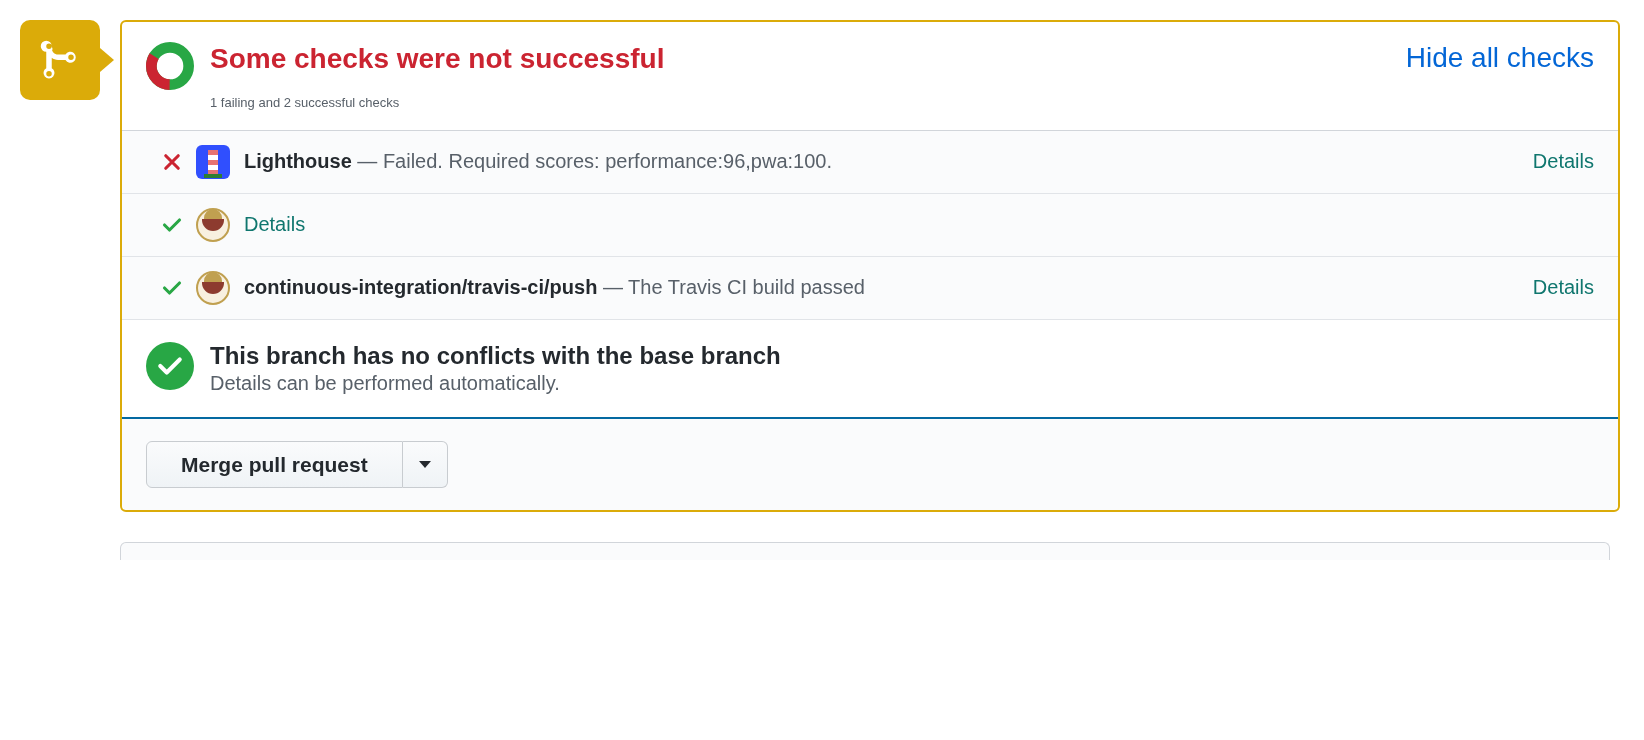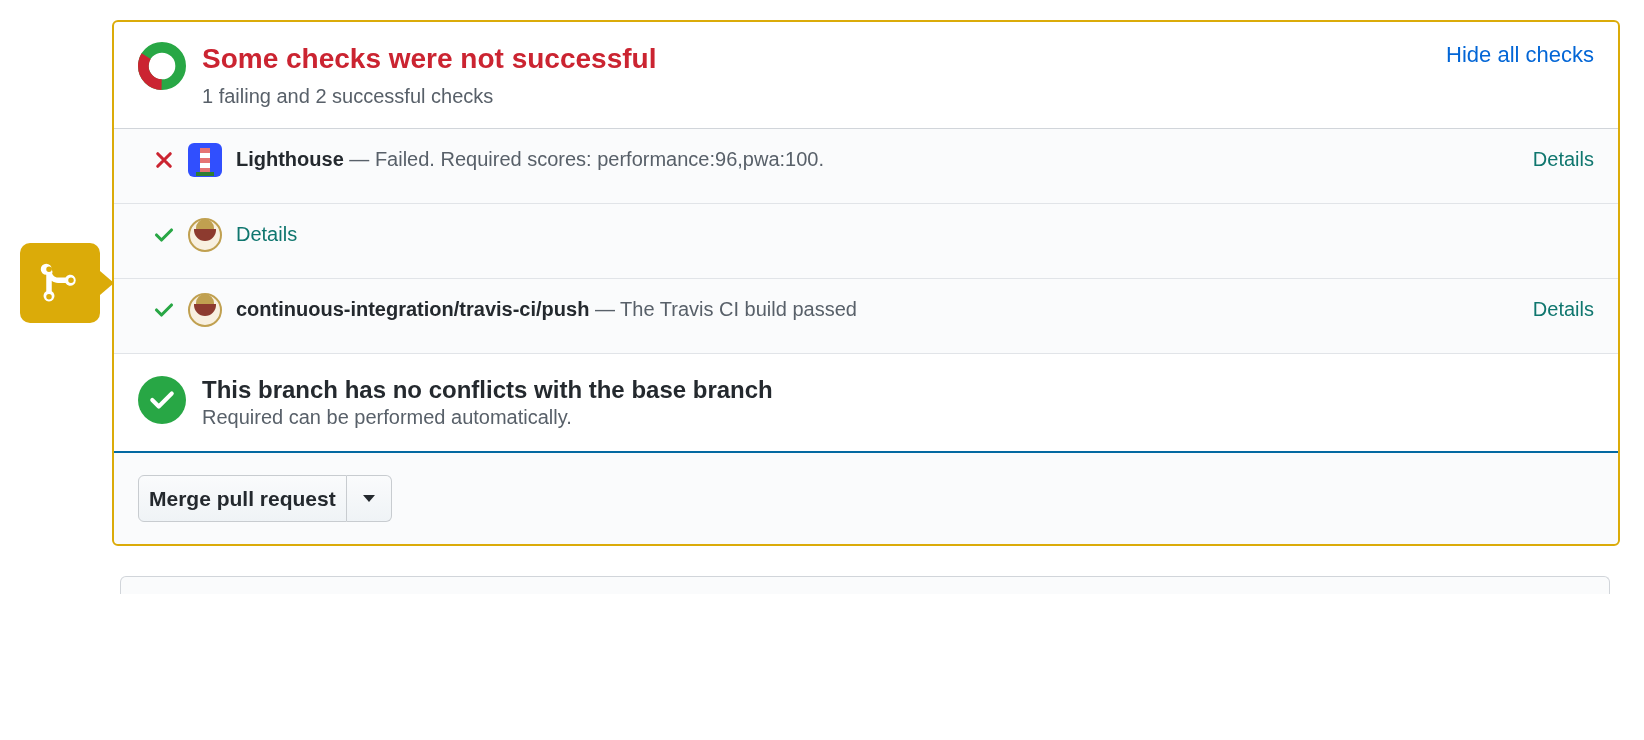--- a/index.html
+++ b/index.html
@@ -5,22 +5,22 @@
     * { box-sizing: border-box; margin: 0; padding: 0; }
     body {
       font-family: -apple-system, BlinkMacSystemFont, "Segoe UI", Helvetica, Arial, sans-serif;
       background: #fff;
       padding: 20px;
       font-size: 14px;
       color: #24292e;
     }
     .container {
       display: flex;
-      align-items: center;
-      gap: 12px;
+      align-items: flex-start;
+      gap: 20px;
       max-width: 1600px;
     }
     .merge-badge {
       width: 80px;
       height: 80px;
       background: #dbab09;
       border-radius: 10px;
       display: flex;
       align-items: center;
       justify-content: center;
@@ -62,33 +62,33 @@
     }
     .header-text { flex: 1; }
     .title-red {
       color: #cb2431;
       font-size: 28px;
       font-weight: 600;
       line-height: 1.2;
     }
     .subtitle {
       color: #586069;
-      font-size: 20px;
-      margin-top: 9px;
+      font-size: 13px;
+      margin-top: 19px;
     }
     .hide-link {
       color: #0366d6;
-      font-size: 22px;
+      font-size: 28px;
       text-decoration: none;
       cursor: pointer;
     }
     .check-row {
       display: flex;
       align-items: center;
-      padding: 14px 24px 26px 40px;
+      padding: 14px 24px 14px 40px;
       background: #fafbfc;
       border-bottom: 1px solid #e1e4e8;
       gap: 14px;
       font-size: 20px;
     }
     .check-status-icon {
       width: 20px;
       height: 20px;
       flex-shrink: 0;
     }
@@ -184,21 +184,21 @@
       display: flex;
       align-items: center;
       gap: 18px;
       background: #fafbfc;
       border-radius: 0 0 6px 6px;
     }
     .btn-group { display: flex; }
     .btn {
       background: linear-gradient(#fafbfc, #eff3f6);
       border: 1px solid #c8ccd0;
-      padding: 12px 10px;
+      padding: 12px 34px;
       font-size: 21px;
       font-weight: 600;
       color: #24292e;
       cursor: pointer;
       border-radius: 6px 0 0 6px;
       line-height: 1;
     }
     .btn-caret {
       background: linear-gradient(#fafbfc, #eff3f6);
       border: 1px solid #c8ccd0;
@@ -294,21 +294,21 @@
     </div>
 
     <div class="conflict-section">
       <div class="big-check">
         <svg width="26" height="26" viewBox="0 0 16 16">
             <path d="M2 8l4 4 8-8" stroke="#fff" stroke-width="2.5" fill="none" stroke-linecap="round" stroke-linejoin="round"></path>
           </svg>
       </div>
       <div>
         <div class="conflict-title">This branch has no conflicts with the base branch</div>
-        <div class="conflict-sub">Required can be performed automatically.</div>
+        <div class="conflict-sub">Details can be performed automatically.</div>
       </div>
     </div>
 
     <div class="footer">
       <div class="btn-group">
         <button class="btn">Merge pull request</button>
         <button class="btn-caret">
             <span class="caret"></span>
           </button>
       </div>

